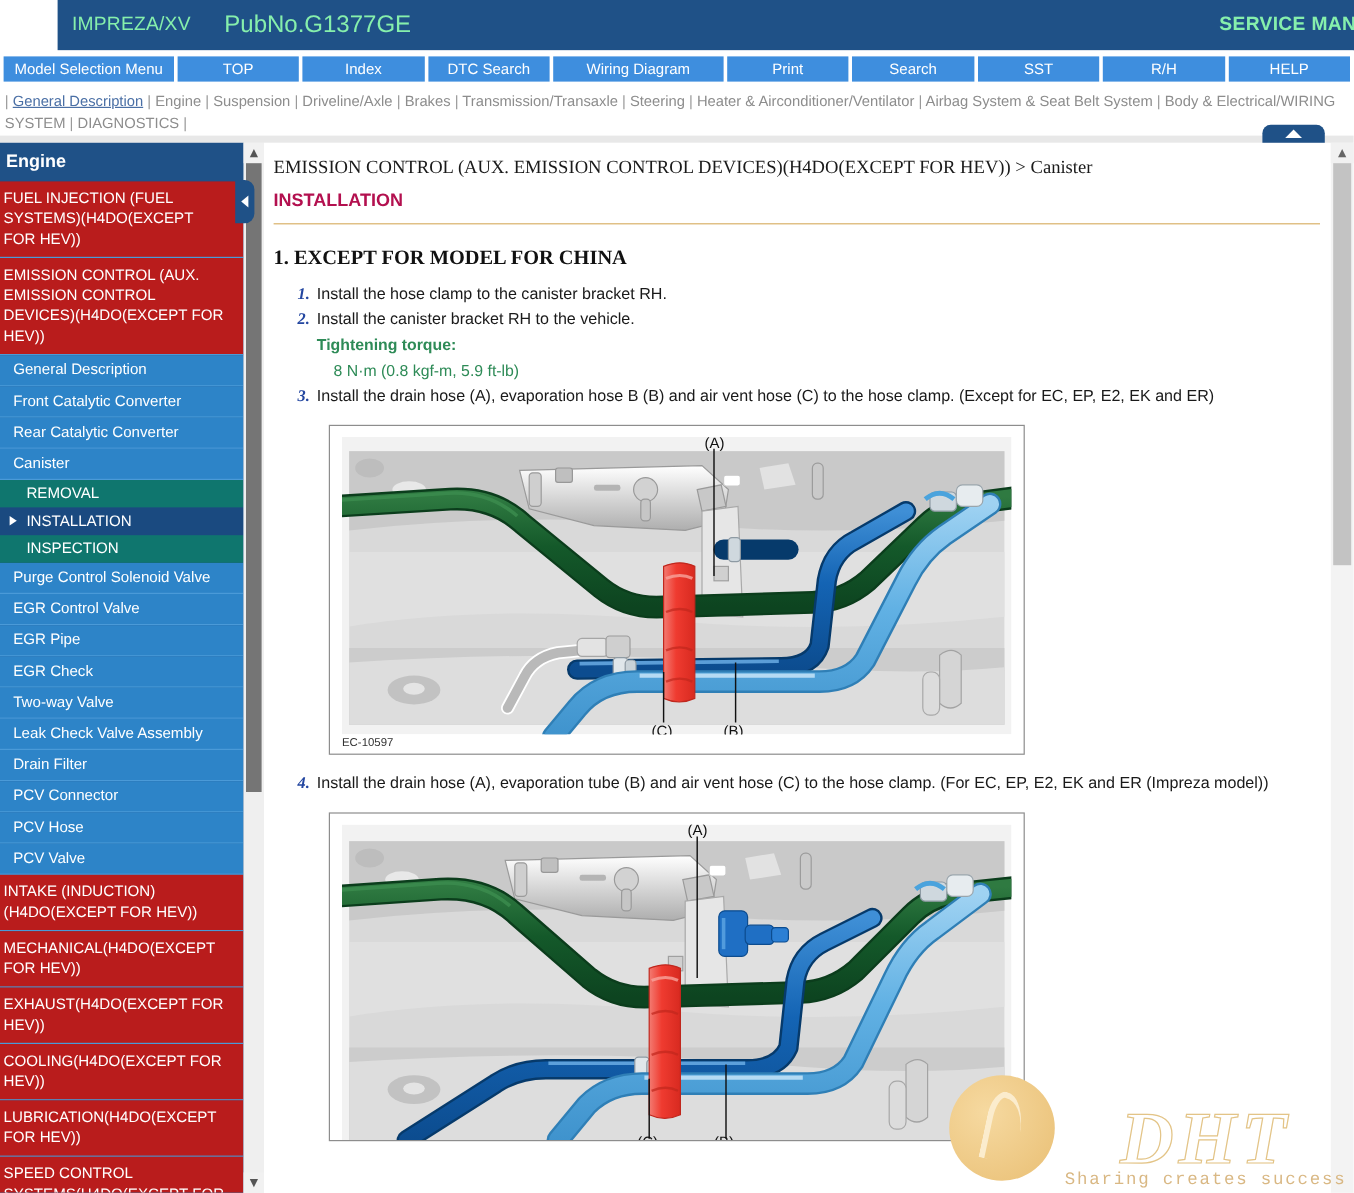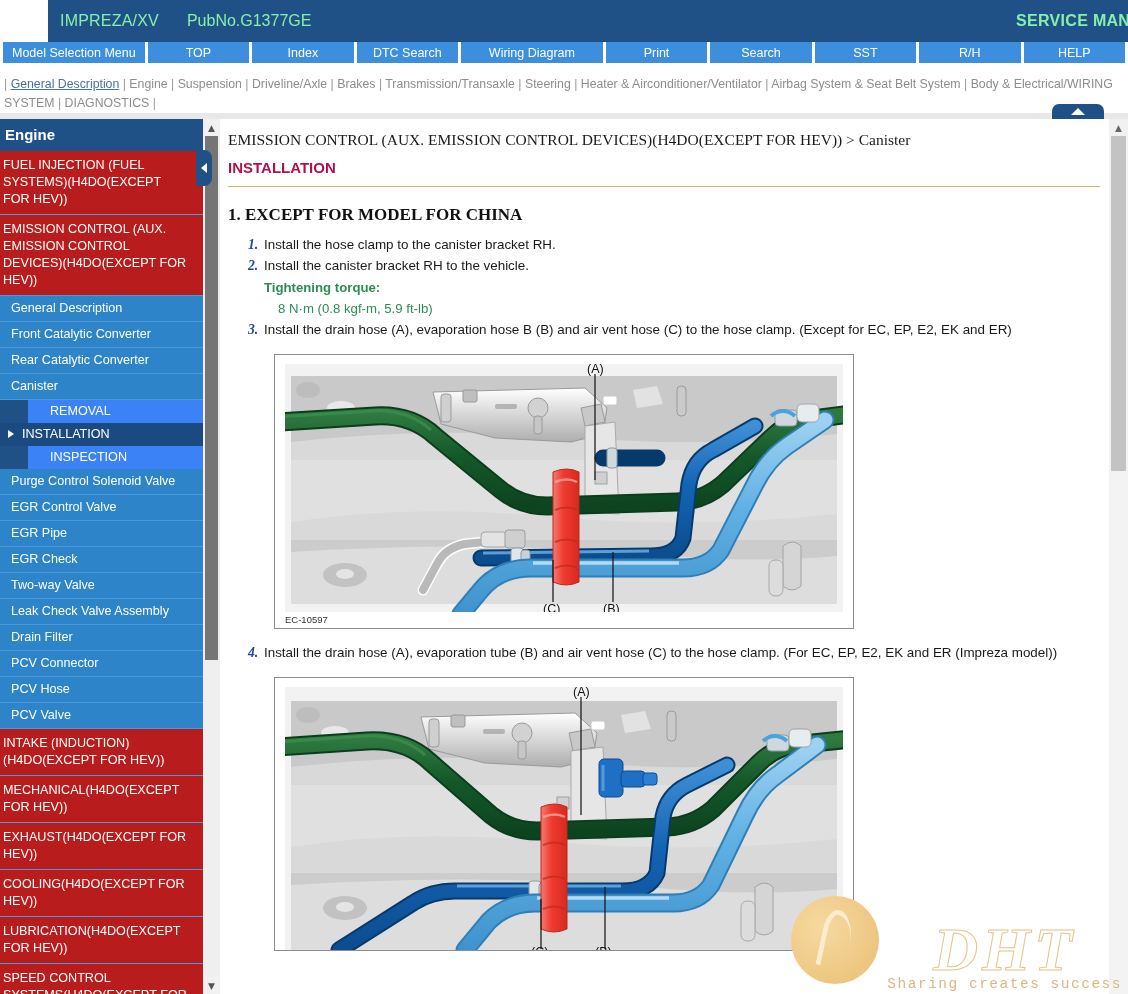--- a/index.html
+++ b/index.html
@@ -17,32 +17,32 @@
     position: absolute; left: 0; top: 0; width: 1128px; height: 42px;
     background: #1f5187;
     color: #86efac;
     display: flex; align-items: center; margin-left: 48px;
   }
   .titlebar .model {
     font-size: 16px; font-weight: 500; letter-spacing: .2px;
     margin-left: 12px;
   }
   .titlebar .pubno {
-    font-size: 16px; font-weight: 500; margin-left: 28px;
+    font-size: 20px; font-weight: 500; margin-left: 28px;
   }
   .titlebar .svcman {
     margin-left: auto; margin-right: 12px;
     font-size: 16px; font-weight: bold; letter-spacing: .3px;
   }
 
   
   .toolbar {
     position: absolute; left: 0; top: 42px; width: 1128px; height: 30px;
     background: #ffffff;
-    display: flex; 
+    display: flex; align-items: center;
     padding: 0 3px;
     gap: 3px;
   }
   .tb-btn {
     background: #3e8ede;
     color: #ffffff;
     font-size: 12.5px;
     height: 21px;
     line-height: 21px;
     text-align: center;
@@ -127,21 +127,21 @@
     cursor: pointer;
   }
   .sb-leaf {
     color: #ffffff;
     font-size: 12.6px;
     line-height: 15px;
     padding: 4px 8px 4px 22px;
     cursor: pointer;
     position: relative;
   }
-  .sb-leaf.light   { background: #3b82f6; margin-left: 28px; }
+  .sb-leaf.light   { background: #0f766e; }
   .sb-leaf.active  { background: #1a4a80; }
   .sb-leaf .marker {
     position: absolute; left: 8px; top: 7px;
     width: 0; height: 0;
     border-top: 4px solid transparent;
     border-bottom: 4px solid transparent;
     border-left: 6px solid #ffffff;
   }
 
   

